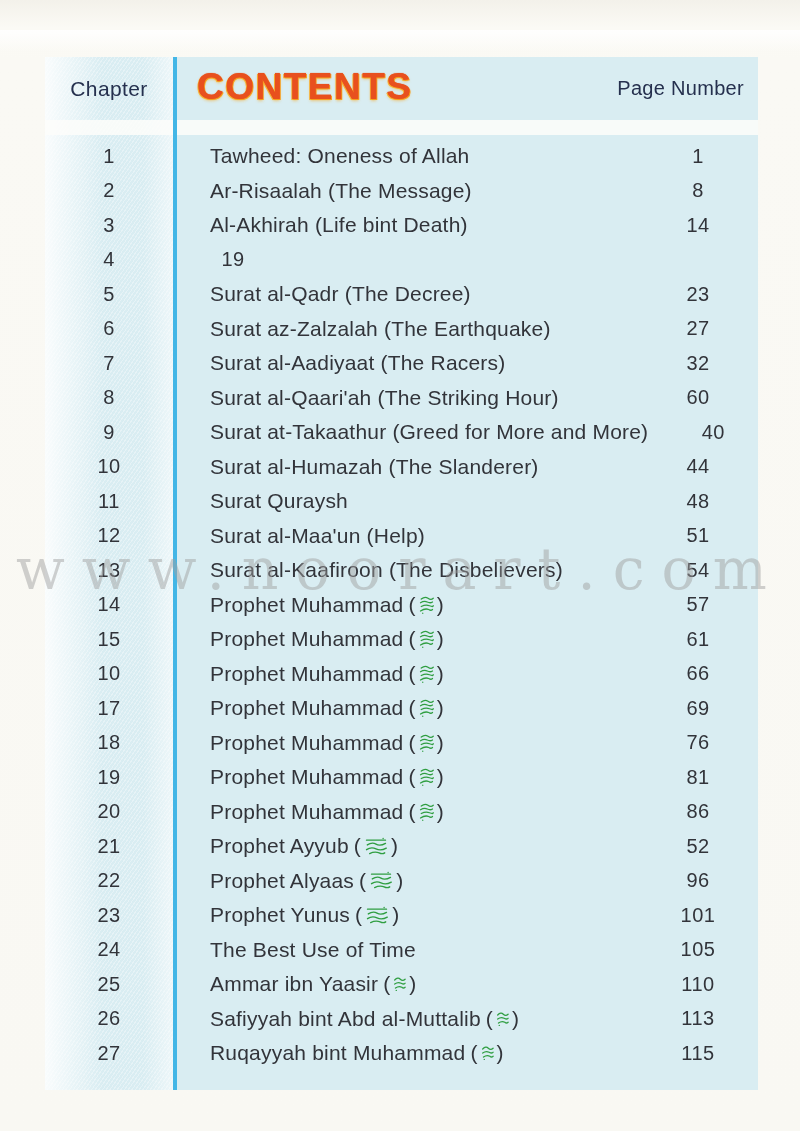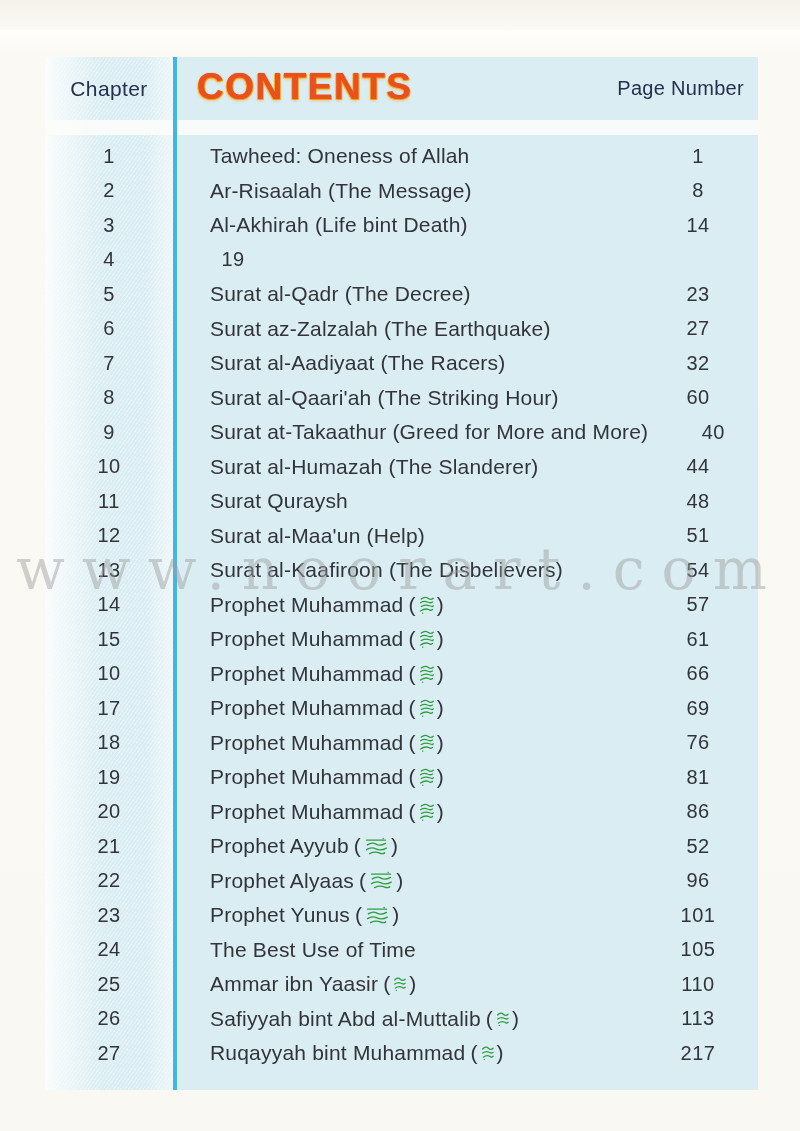--- a/index.html
+++ b/index.html
@@ -470,19 +470,19 @@
                 <svg viewBox="0 0 16 20" width="13" height="16">
                   <g stroke="#2f9e41" fill="none" stroke-width="1.6" stroke-linecap="round">
                     <path d="M2 5 Q6 1 9 4 T15 4"></path>
                     <path d="M2 10 Q6 7 10 9 T15 9"></path>
                     <path d="M3 15 Q7 12 11 14 Q13 16 15 14"></path>
                     <circle cx="4" cy="18" r="0.9" fill="#2f9e41" stroke="none"></circle>
                   </g>
                 </svg>
               </span>)</span>
           </div>
-    <div class="page-num">217</div>
+    <div class="page-num">115</div>
   </div>
 </div>
   </div>
 
   <div class="watermark">www.noorart.com</div>
 </div>
 
 </body></html>

